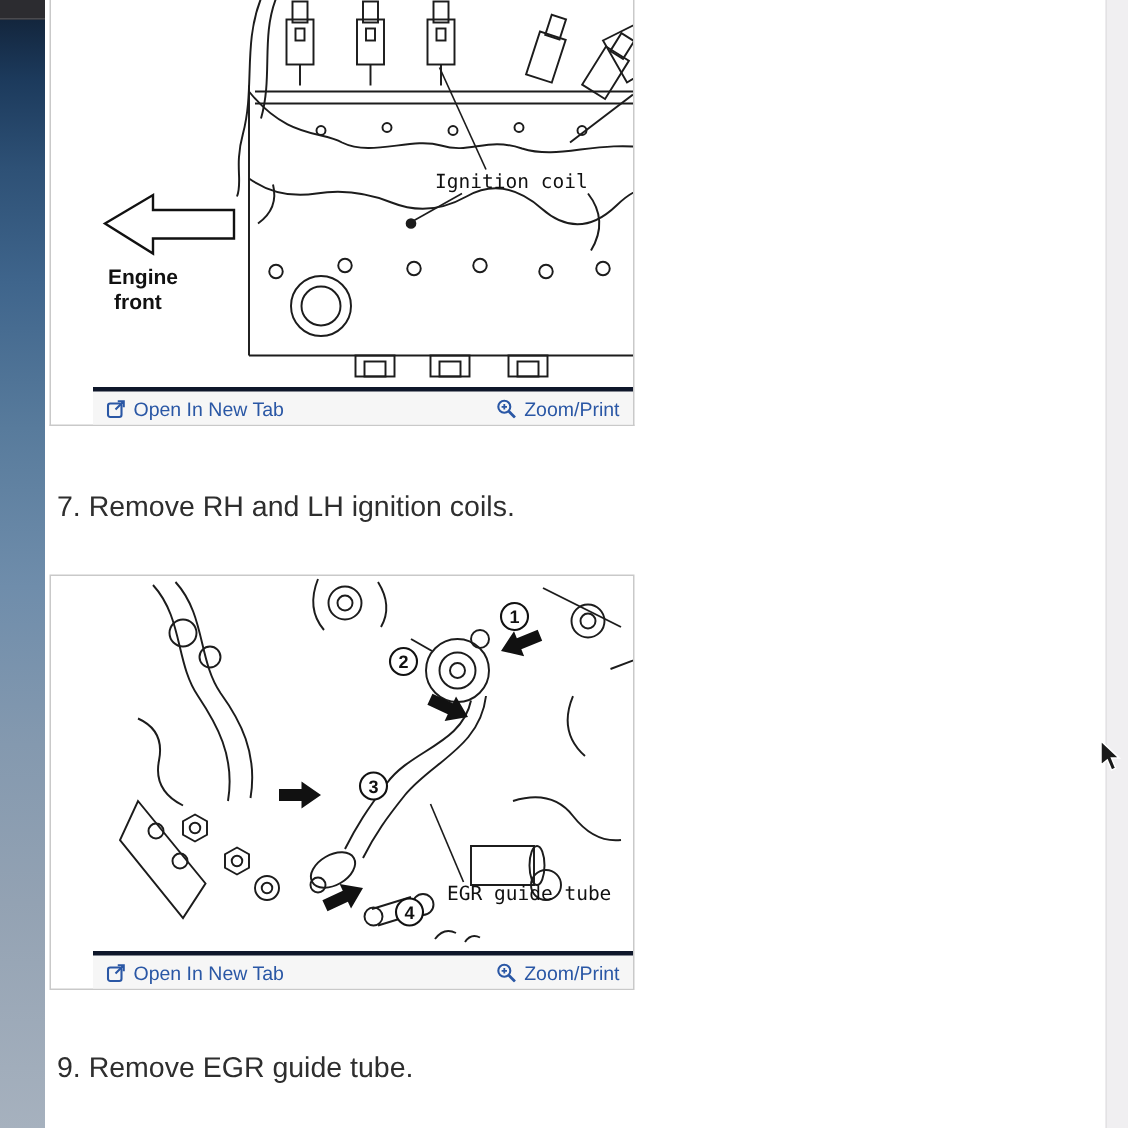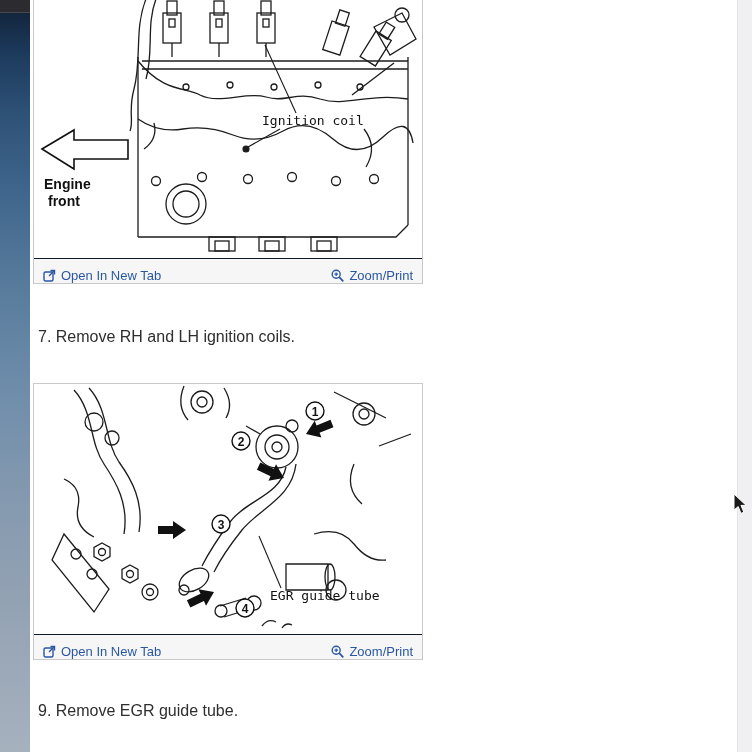--- a/index.html
+++ b/index.html
@@ -28,43 +28,44 @@
     position: absolute; right: 0; top: 0;
     width: 15px; height: 752px;
     background: var(--scrollbar_bg, #f0eff1);
     border-left: 1px solid #e3e2e4;
   }
   .figure-card {
     position: absolute; left: 33px;
     width: 390px;
     background: #fff;
     border: 1px solid var(--card_border, #c9c9c9);
+    padding-left: 28px;
   }
   #figure-card-1 { top: -1px; border-top: none; }
   #figure-card-2 { top: 383px; }
   .figure-body { position: relative; background: #fff; overflow: hidden; }
   #figure-card-1 .figure-body { height: 259px; }
   #figure-card-2 .figure-body { height: 250px; }
   .figure-toolbar {
     height: 25px;
     background: var(--toolbar_bg, #f6f6f6);
-    border-top: 1px solid #0f172a;
-    display: flex; align-items: flex-end; justify-content: space-between;
+    border-top: 3px solid #0f172a;
+    display: flex; align-items: center; justify-content: space-between;
     padding: 0 9px;
   }
   .tool-link {
     display: flex; align-items: center; gap: 5px;
     color: var(--link_color, #2a57a5);
     font-size: 13px; text-decoration: none; cursor: pointer;
     font-family: "Liberation Sans", sans-serif;
   }
   .tool-link svg { display: block; }
   .step-text {
     position: absolute; left: 38px;
-    font-size: 16px;
+    font-size: 19px;
     color: var(--step_text_color, #2e2e2e);
   }
   #step-7 { top: 328px; }
   #step-8 { top: 702px; }
   .diagram-svg { display: block; }
   .cursor {
     position: absolute; left: 733px; top: 494px;
     width: 15px; height: 21px; pointer-events: none;
   }
 </style>

